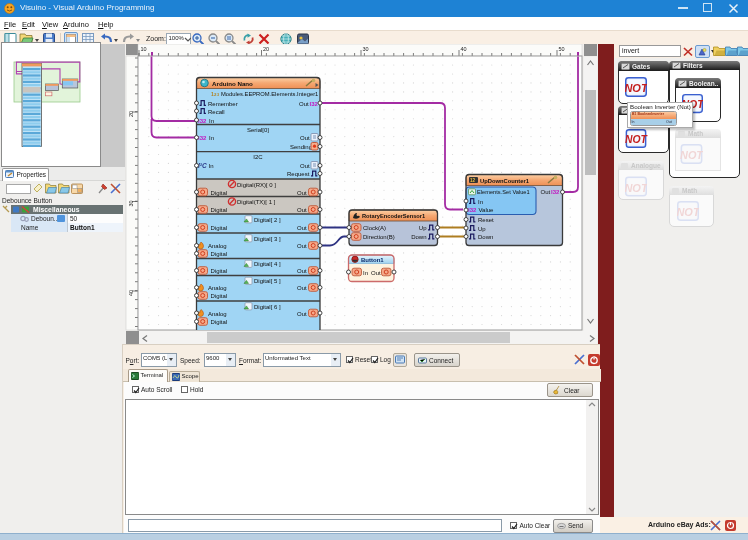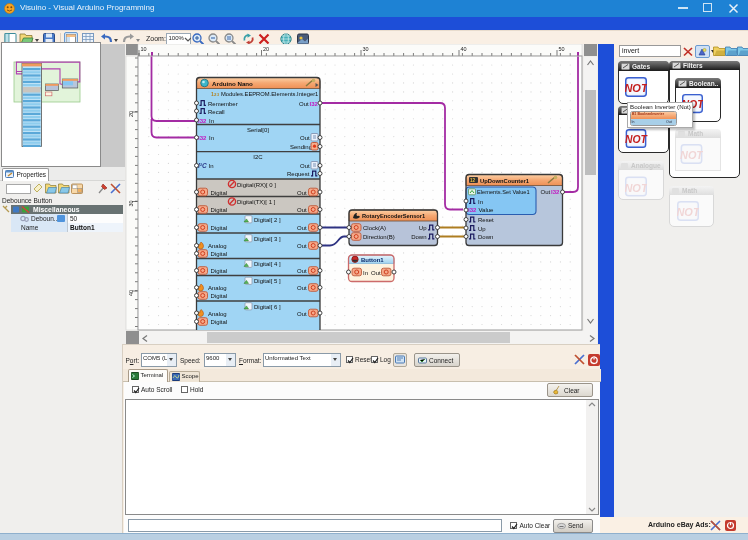--- a/index.html
+++ b/index.html
@@ -1,39 +1,46 @@
 <!DOCTYPE html>
 <html><head>
 <meta charset="utf-8">
 <style>
 html,body{margin:0;padding:0;width:748px;height:540px;overflow:hidden;
 font-family:"Liberation Sans",sans-serif;background:#f0efed;}
 *{box-sizing:border-box;}
 .abs{position:absolute;}
-#win{position:relative;width:748px;height:540px;background:#1d4ed8;}
+#win{position:relative;width:748px;height:540px;background:#7f1d1d;}
 </style>
 </head>
 <body>
 <div id="win">
 
 <div class="abs" style="left:0;top:0;width:748px;height:17px;background:#1e82d4;">
   <svg class="abs" style="left:4px;top:3px" width="11" height="11">
     <circle cx="5.5" cy="5.5" r="5" fill="#f6a623" stroke="#b5741a" stroke-width="0.7"></circle>
     <circle cx="3.7" cy="4.3" r="1" fill="#7a4a10"></circle>
         <circle cx="7.3" cy="4.3" r="1" fill="#7a4a10"></circle>
     <path d="M3 7 Q5.5 9 8 7" stroke="#7a4a10" stroke-width="0.9" fill="none"></path>
   </svg>
   <div class="abs" style="left:20px;top:3px;font-size:8px;color:#eaf2fa;">Visuino - Visual Arduino Programming</div>
   <div class="abs" style="left:678px;top:7px;width:10px;height:1.5px;background:#cfe4f4;"></div>
   <div class="abs" style="left:703px;top:3px;width:9px;height:9px;border:1.4px solid #cfe4f4;"></div>
   <svg class="abs" style="left:728px;top:3px" width="11" height="11">
         <path d="M1.5 1.5 L9.5 9.5 M9.5 1.5 L1.5 9.5" stroke="#e6f0f8" stroke-width="1.5"></path>
       </svg>
 </div>
 
+<div class="abs" style="left:0;top:17px;width:748px;height:13px;background:#fff;font-size:7.5px;color:#111;">
+  <span class="abs" style="left:4px;top:2.5px"><u>F</u>ile</span>
+  <span class="abs" style="left:22px;top:2.5px"><u>E</u>dit</span>
+  <span class="abs" style="left:42px;top:2.5px"><u>V</u>iew</span>
+  <span class="abs" style="left:63px;top:2.5px"><u>A</u>rduino</span>
+  <span class="abs" style="left:98px;top:2.5px"><u>H</u>elp</span>
+</div>
 
 <div class="abs" id="toolbar" style="left:0;top:30px;width:748px;height:14px;background:#f9efe4;border-top:1px solid #e8dccd;">
 <svg class="abs" style="left:4px;top:2px" width="13" height="11">
         <rect x="1" y="0.5" width="11" height="9.5" rx="1" fill="#fff" stroke="#3a8a9a" stroke-width="1"></rect>
         <rect x="1" y="0.5" width="4" height="9.5" fill="#bfe2ea" stroke="#3a8a9a" stroke-width="0.8"></rect>
       </svg>
 <svg class="abs" style="left:19px;top:1.5px" width="15" height="12">
         <path d="M1 3 L1 10.5 L13 10.5 L13 2.5 L7 2.5 L6 1 L1 1 Z" fill="#f4d878" stroke="#8a7a30" stroke-width="0.8"></path>
         <path d="M2 10.5 L4.5 5 L14 5 L12 10.5 Z" fill="#7ac87a" stroke="#3a7a3a" stroke-width="0.8"></path>
       </svg>

